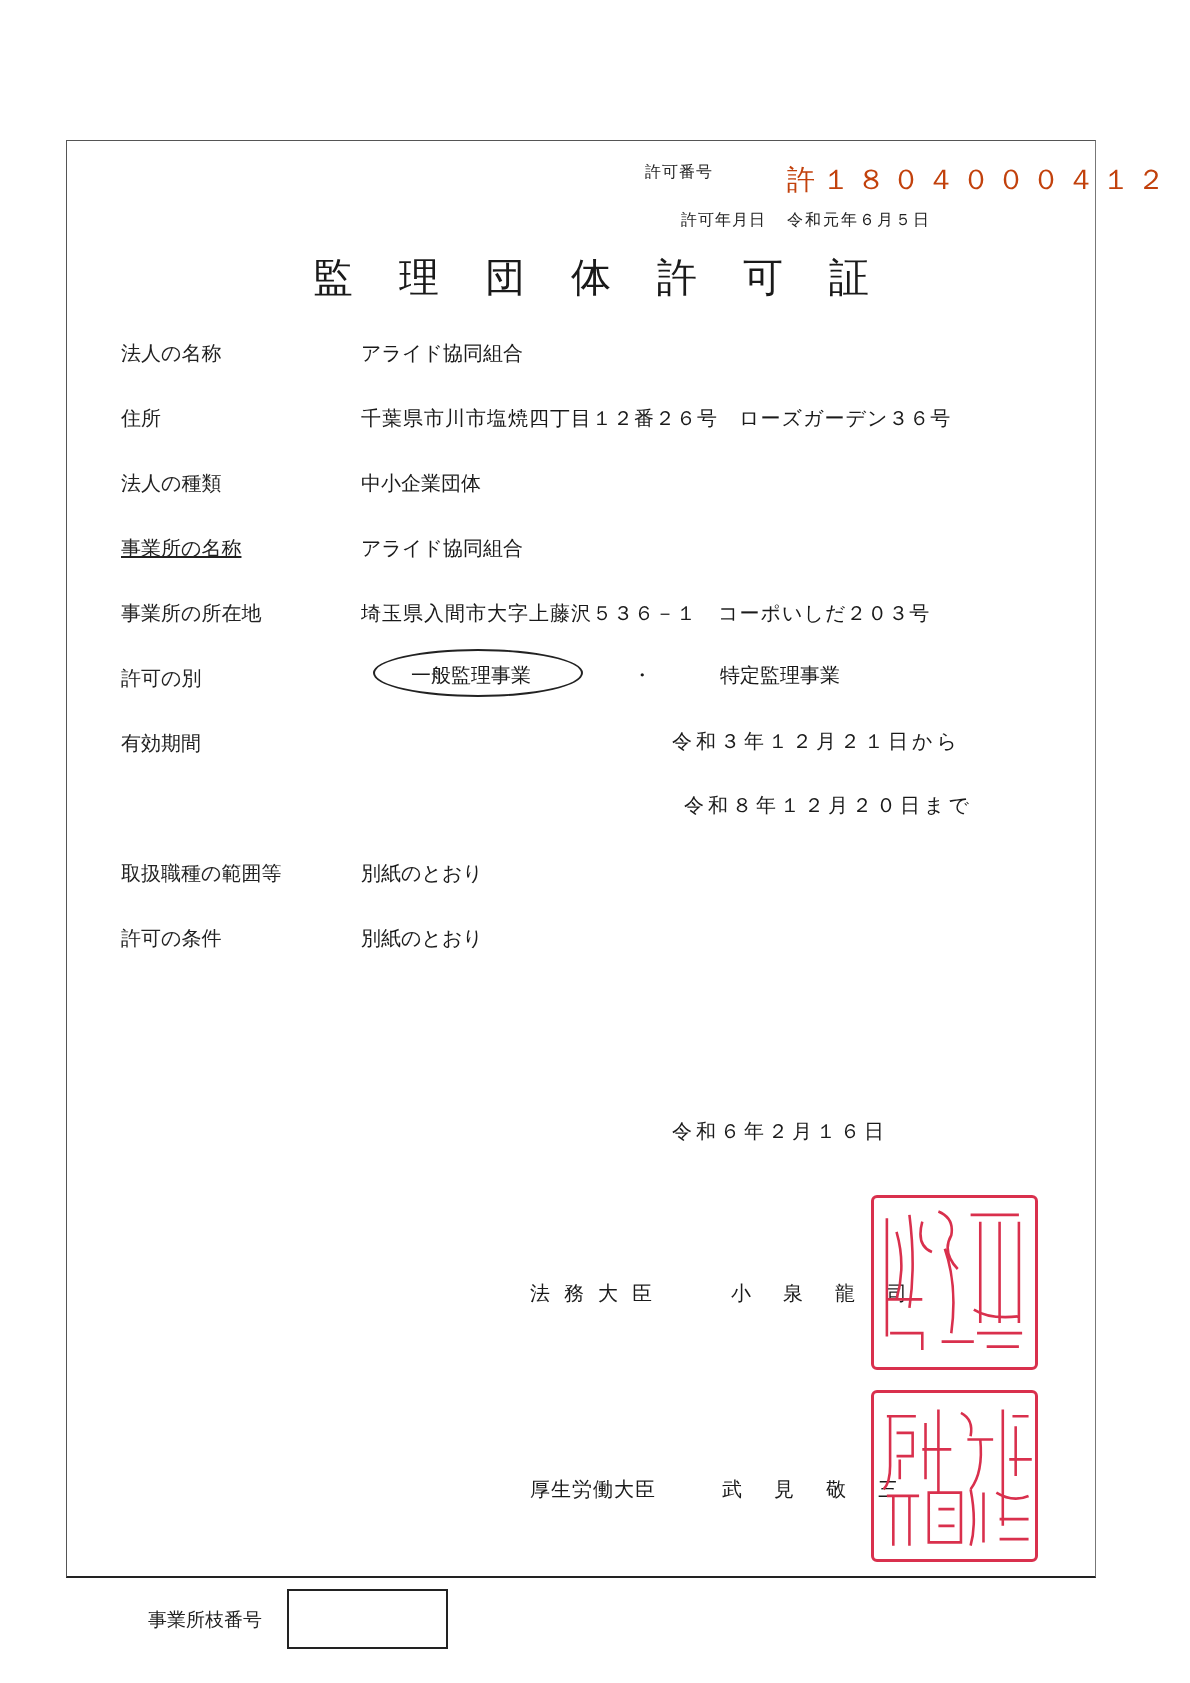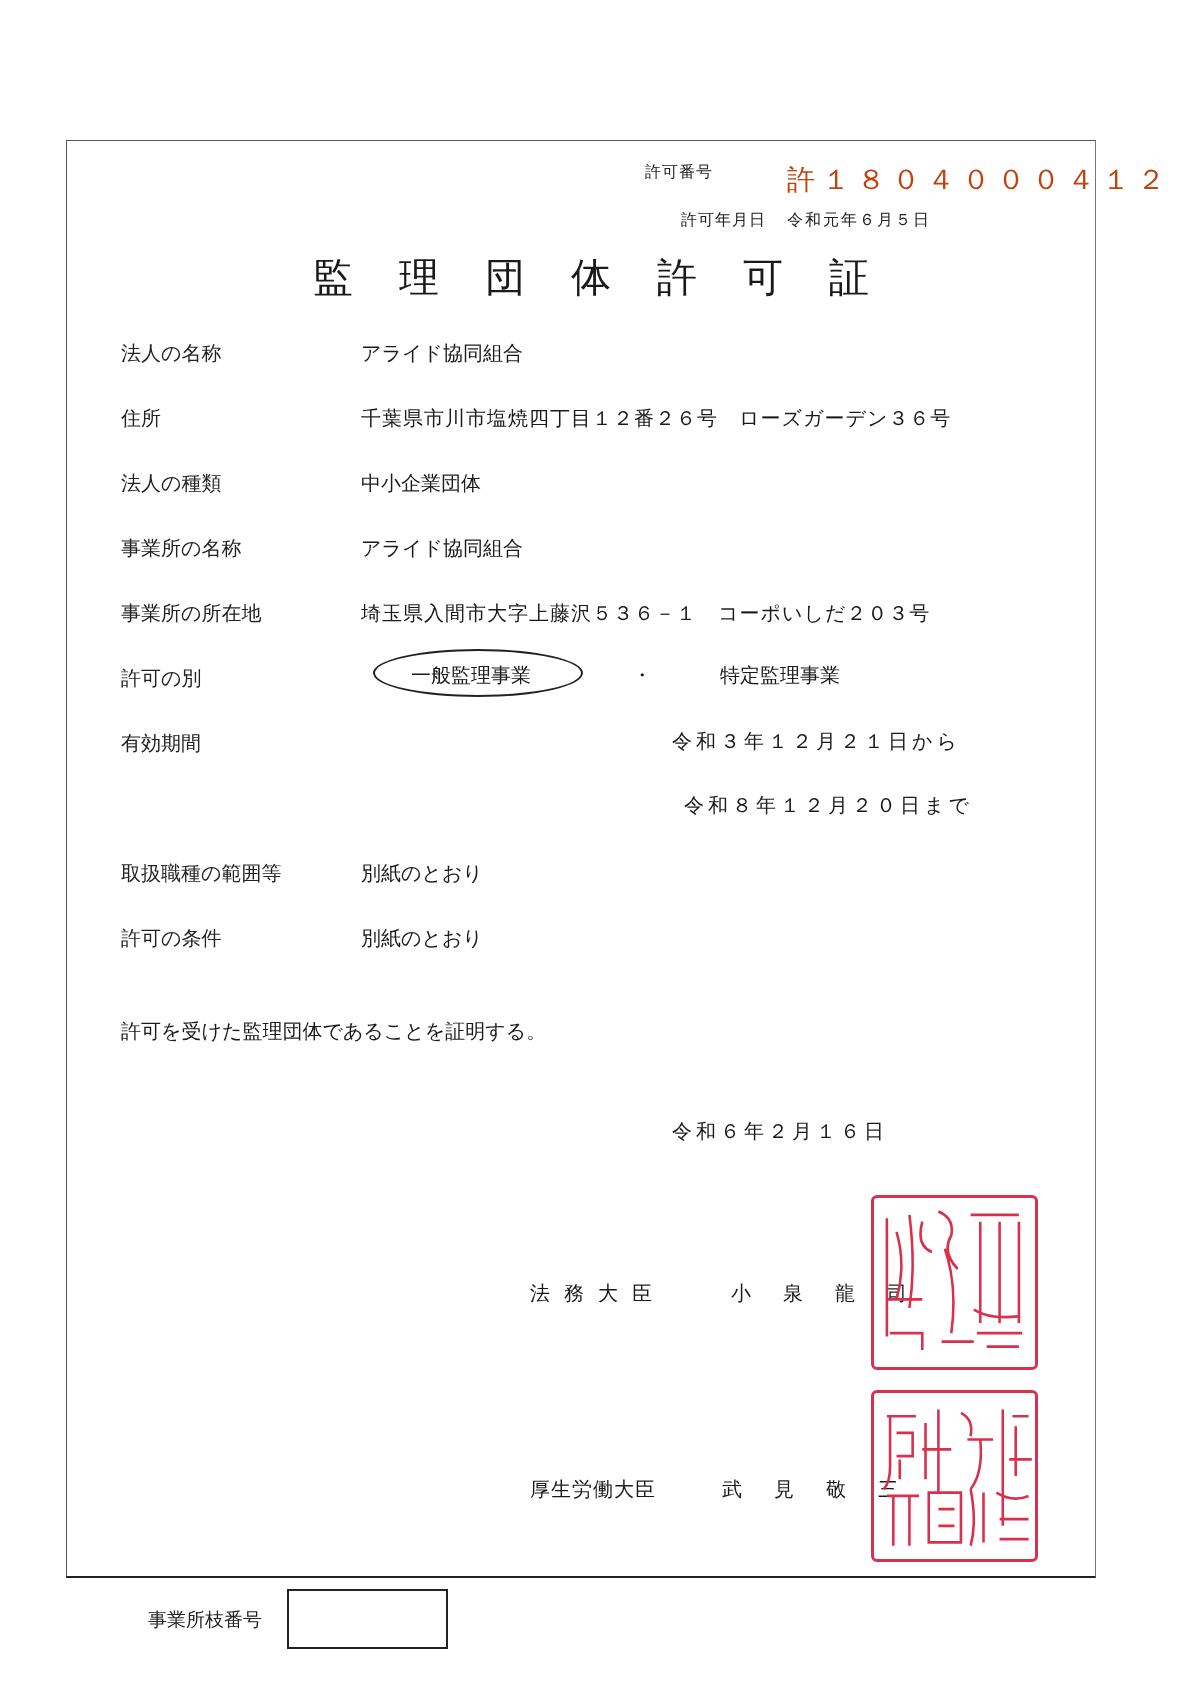--- a/index.html
+++ b/index.html
@@ -61,21 +61,21 @@
 
 <div class="abs lbl" style="top:340px;">法人の名称</div>
 <div class="abs val" style="top:340px;">アライド協同組合</div>
 
 <div class="abs lbl" style="top:405px;">住所</div>
 <div class="abs val" style="top:405px; letter-spacing:1px;">千葉県市川市塩焼四丁目１２番２６号　ローズガーデン３６号</div>
 
 <div class="abs lbl" style="top:470px;">法人の種類</div>
 <div class="abs val" style="top:470px;">中小企業団体</div>
 
-<div class="abs lbl" style="top:535px;">事業所の名称</div>
+<div class="abs lbl" style="top:535px;text-decoration:underline;">事業所の名称</div>
 <div class="abs val" style="top:535px;">アライド協同組合</div>
 
 <div class="abs lbl" style="top:600px;">事業所の所在地</div>
 <div class="abs val" style="top:600px; letter-spacing:1px;">埼玉県入間市大字上藤沢５３６－１　コーポいしだ２０３号</div>
 
 <div class="abs lbl" style="top:665px;">許可の別</div>
 <div class="oval"></div>
 <div class="abs val" style="left:411px; top:662px;">一般監理事業</div>
 <div class="abs val" style="left:632px; top:662px;">・</div>
 <div class="abs val" style="left:720px; top:662px;">特定監理事業</div>
@@ -84,21 +84,20 @@
 <div class="abs val num" style="left:672px; top:728px;">令和３年１２月２１日から</div>
 <div class="abs val num" style="left:672px; top:792px;margin-left:12px;">令和８年１２月２０日まで</div>
 
 <div class="abs lbl" style="top:860px;text-align:right;">取扱職種の範囲等</div>
 <div class="abs val" style="top:860px;">別紙のとおり</div>
 
 <div class="abs lbl" style="top:925px;">許可の条件</div>
 <div class="abs val" style="top:925px;">別紙のとおり</div>
 
 <div class="abs para" style="top:1014px;">
-  <div><span>許可を受けた監理団体であることを証明する。</span></div>
 </div>
 
 <div class="abs val num" style="left:672px; top:1118px;">令和６年２月１６日</div>
 
 <div class="abs sig" style="left:530px; top:1280px; letter-spacing:14px;">法務大臣</div>
 <div class="abs sig" style="left:722px; top:1280px; letter-spacing:32px;margin-left:9px;">小泉龍司</div>
 <div class="seal" style="left:871px; top:1195px; width:167px; height:175px;">
   <svg viewBox="0 0 100 100" preserveAspectRatio="none">
     <g fill="none" stroke="#d9304d" stroke-width="1.6">
       <path d="M8 12 v70 M14 20 q6 20 0 40 M8 60 h22 M10 80 h20 v10"></path>

